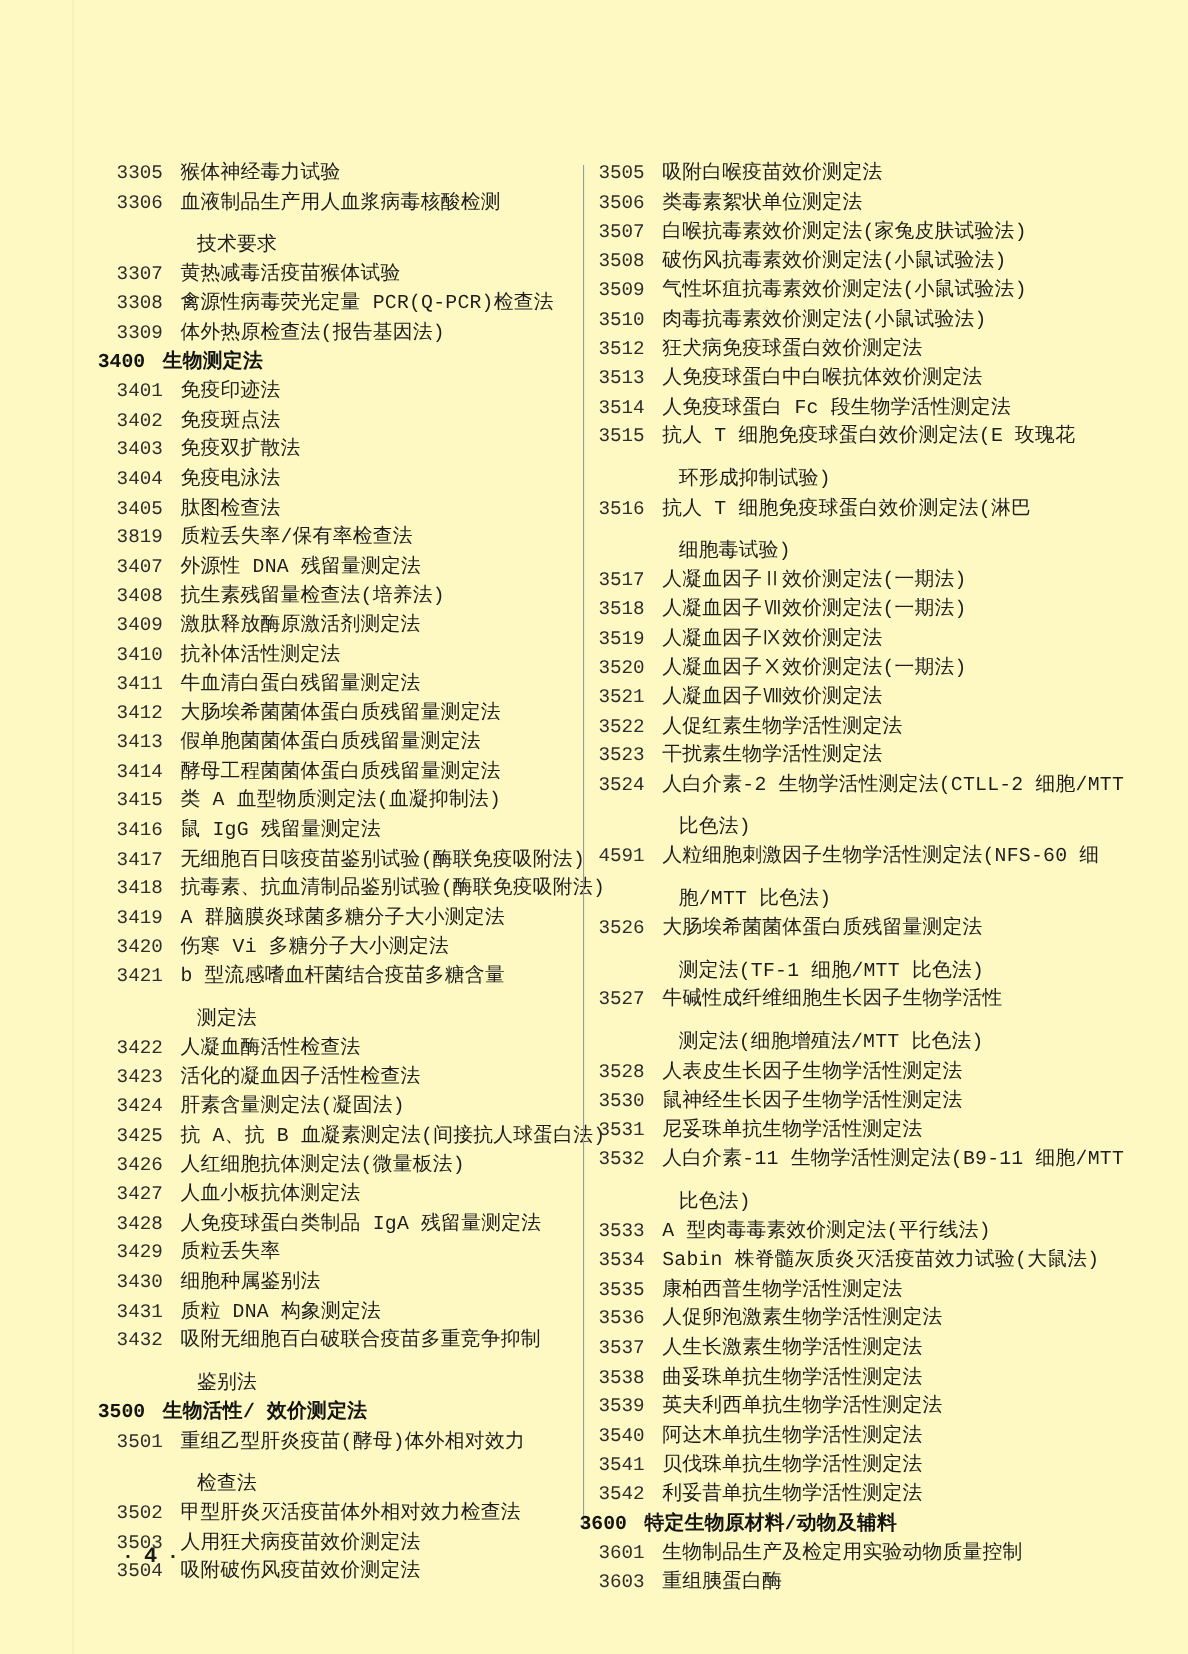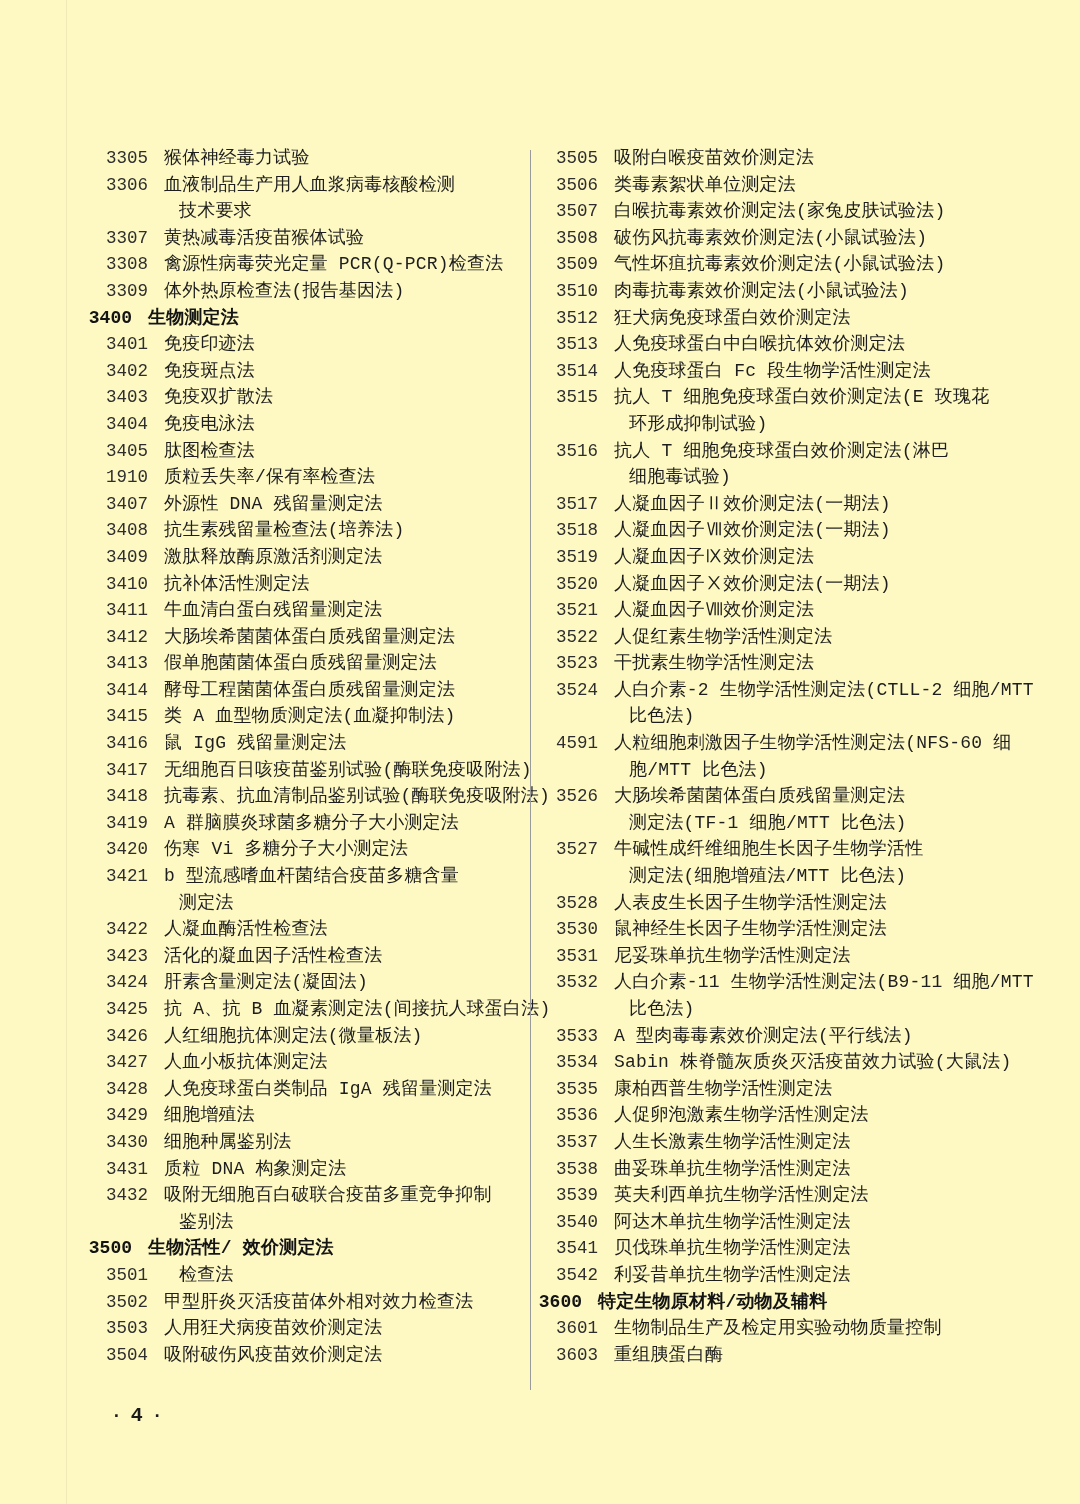--- a/index.html
+++ b/index.html
@@ -22,42 +22,42 @@
     top: 0;
     width: 1px;
     height: 100%;
     background: rgba(0,0,0,0.06);
   }
   .column {
     position: absolute;
     top: 145px;
   }
   #col-left  { left: 98px;  width: 415px; }
-  #col-right { left: 548px; width: 450px; }
+  #col-right { left: 536px; width: 450px; }
 
   .row { display: flex; align-items: flex-start; }
   .row .code {
     flex: 0 0 auto;
     width: 50px;
     text-align: right;
     font-size: 17.5px;
     line-height: 26.6px;
     color: #2e2e2e;
   }
   .row .text {
     margin-left: 16px;
     font-size: 18px;
     color: #1e1e1e;
   }
   .line {
     line-height: 26.6px;
     white-space: nowrap;
     letter-spacing: 0.2px;
   }
-  .line.cont { padding-left: 15px; }
+  .line.cont { padding-left: 15px; margin-top: 12px; }
 
   .row.heading { font-weight: 700; margin-left: -16px; }
   .row.heading .code { font-size: 18px; color: #141414; }
   .row.heading .text { color: #141414; letter-spacing: 0.8px; }
 
   .divider {
     position: absolute;
     left: 530px;
     top: 150px;
     width: 1px;
@@ -152,21 +152,21 @@
           <div class="line">免疫电泳法</div>
         </div>
       </div>
       <div class="row">
         <span class="code">3405</span>
         <div class="text">
           <div class="line">肽图检查法</div>
         </div>
       </div>
       <div class="row">
-        <span class="code">1910</span>
+        <span class="code">3819</span>
         <div class="text">
           <div class="line">质粒丢失率/保有率检查法</div>
         </div>
       </div>
       <div class="row">
         <span class="code">3407</span>
         <div class="text">
           <div class="line">外源性 DNA 残留量测定法</div>
         </div>
       </div>
@@ -293,21 +293,21 @@
       </div>
       <div class="row">
         <span class="code">3428</span>
         <div class="text">
           <div class="line">人免疫球蛋白类制品 IgA 残留量测定法</div>
         </div>
       </div>
       <div class="row">
         <span class="code">3429</span>
         <div class="text">
-          <div class="line">细胞增殖法</div>
+          <div class="line">质粒丢失率</div>
         </div>
       </div>
       <div class="row">
         <span class="code">3430</span>
         <div class="text">
           <div class="line">细胞种属鉴别法</div>
         </div>
       </div>
       <div class="row">
         <span class="code">3431</span>
@@ -324,20 +324,21 @@
       </div>
       <div class="row heading">
         <span class="code">3500</span>
         <div class="text">
           <div class="line">生物活性/ 效价测定法</div>
         </div>
       </div>
       <div class="row">
         <span class="code">3501</span>
         <div class="text">
+          <div class="line">重组乙型肝炎疫苗(酵母)体外相对效力</div>
           <div class="line cont">检查法</div>
         </div>
       </div>
       <div class="row">
         <span class="code">3502</span>
         <div class="text">
           <div class="line">甲型肝炎灭活疫苗体外相对效力检查法</div>
         </div>
       </div>
       <div class="row">

